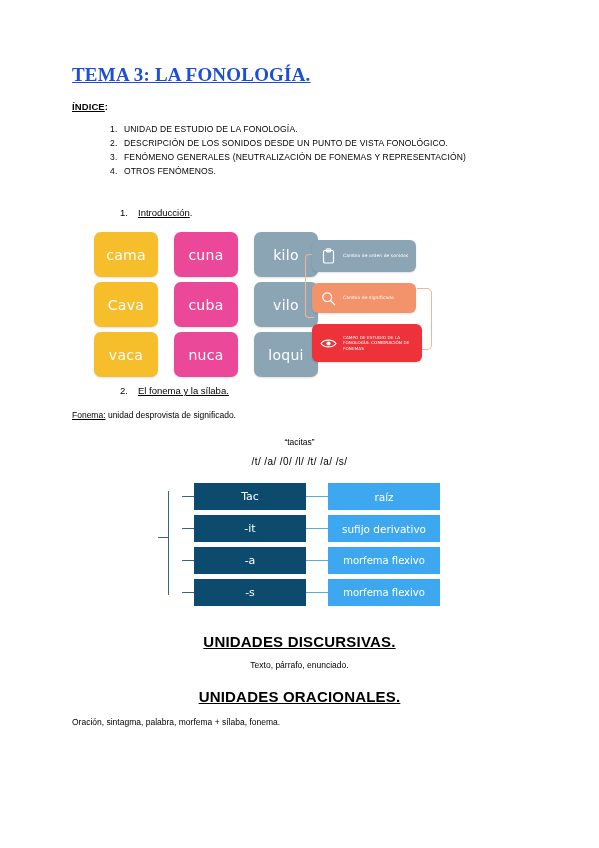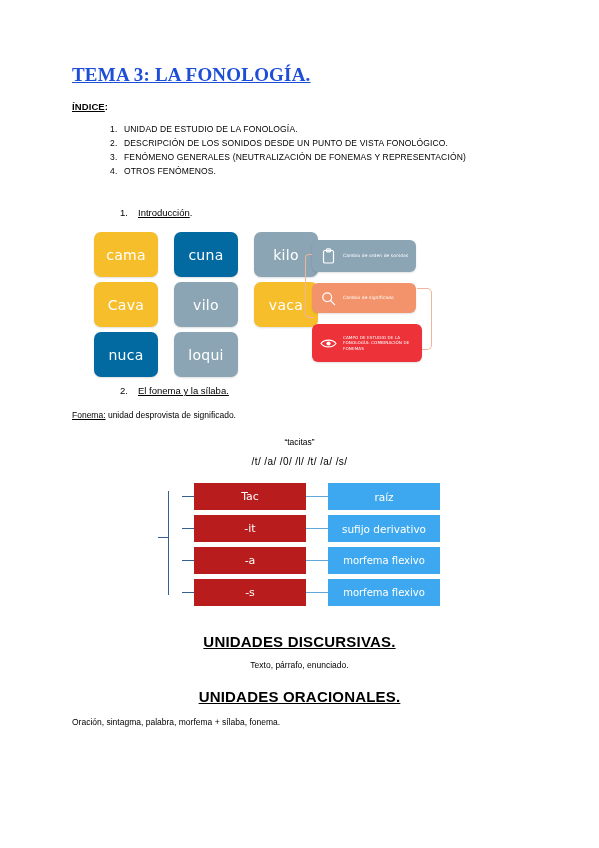--- a/index.html
+++ b/index.html
@@ -94,21 +94,21 @@
     display: flex;
     align-items: center;
     justify-content: center;
     color: #ffffff;
     font-size: 14px;
     font-family: "DejaVu Sans", sans-serif;
     letter-spacing: 0.3px;
     box-shadow: 0 1px 2px rgba(0,0,0,0.13);
   }
   .w-yellow { background: #F7BE2C; }
-  .w-salmon { background: #0369a1; }
+  .w-salmon { background: #ec4899; }
   .w-slate  { background: #8BA5B5; }
 
   
   .callouts {
     position: absolute;
     left: 240px;
     top: 8px;
     width: 180px;
   }
   .callout {
@@ -226,21 +226,21 @@
   .mr2 { top: 36px; }
   .mr3 { top: 68px; }
   .mr4 { top: 100px; }
   .tick {
     width: 12px;
     border-top: 1.4px solid #35618E;
   }
   .box-dark {
     width: 112px;
     height: 27px;
-    background: #b91c1c;
+    background: #0c4a6e;
     color: #ffffff;
     display: flex;
     align-items: center;
     justify-content: center;
     font-size: 11px;
     font-family: "DejaVu Sans", sans-serif;
   }
   .link {
     width: 22px;
     border-top: 1.4px solid #5FA8DC;
@@ -300,20 +300,21 @@
     <span class="num">1.</span><span class="txt">Introducción</span><span>.</span>
   </div>
 
   <div class="fig-words">
 
     <div class="word-grid">
       <div class="word-cell w-yellow">cama</div>
       <div class="word-cell w-salmon">cuna</div>
       <div class="word-cell w-slate">kilo</div>
       <div class="word-cell w-yellow">Cava</div>
+      <div class="word-cell w-salmon">cuba</div>
       <div class="word-cell w-slate">vilo</div>
       <div class="word-cell w-yellow">vaca</div>
       <div class="word-cell w-salmon">nuca</div>
       <div class="word-cell w-slate">loqui</div>
     </div>
 
     <div class="conn-left"></div>
     <div class="conn-right"></div>
 
     <div class="callouts">

